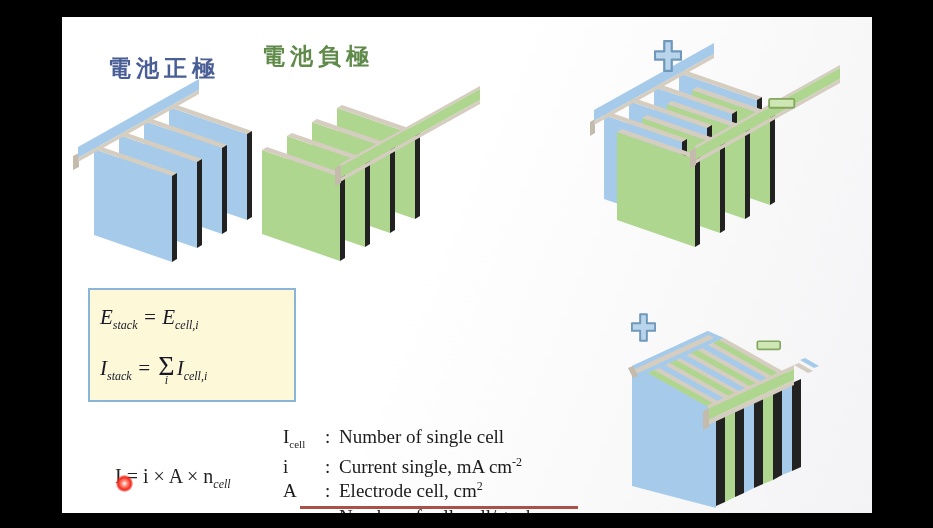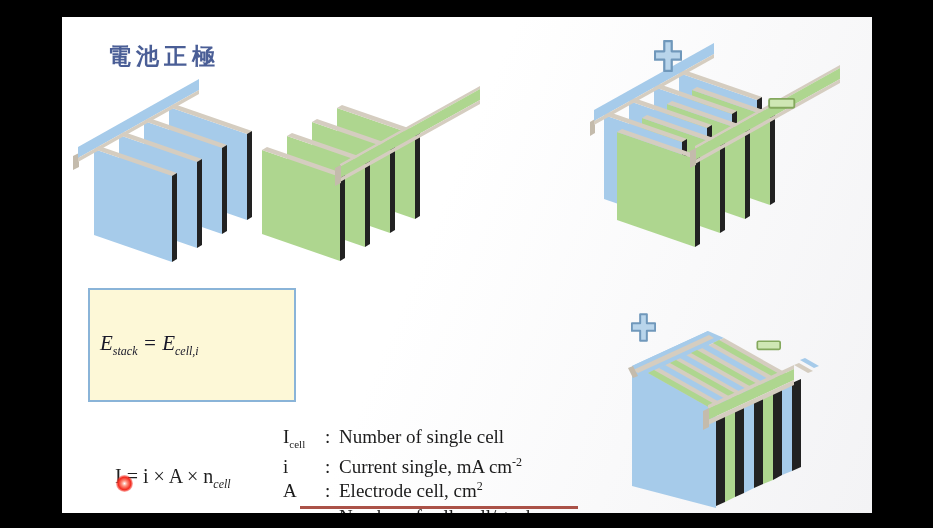--- a/index.html
+++ b/index.html
@@ -2,21 +2,21 @@
 <html style="--positive-plate: #a6cbea; --negative-plate: #aed68f; --edge-dark: #222222; --rail-tan: #d5cdc0; --rail-tan-dark: #c4bbac; --label-positive: #4a5e96; --label-negative: #5f8a4a; --eq-box-bg: #fdf8d7; --eq-box-border: #8ab4d8; --plus-fill: #b9d5eb; --plus-stroke: #7098bb; --minus-fill: #cfe7b4; --minus-stroke: #84a85d; --laser-red: #f32a1e; --underline-red: #9c3428;"><head>
 <meta charset="utf-8">
 <style>
   html,body{margin:0;padding:0}
   body{width:933px;height:528px;background:#000;position:relative;overflow:hidden;
        font-family:"Liberation Serif",serif}
   .abs{position:absolute}
   .slide{position:absolute;left:62px;top:17px;width:810px;height:496px;
          background:linear-gradient(112deg,#ffffff 45%,#f3f3f5 100%);overflow:hidden}
   .cjk-label{font-family:"DejaVu Sans",sans-serif;font-size:23px;font-weight:bold;letter-spacing:5px}
-  .label-pos{left:46px;top:24px;color:var(--label-positive)}
+  .label-pos{left:46px;top:36px;color:var(--label-positive)}
   .label-neg{left:200px;top:24px;color:var(--label-negative)}
   .struct{position:absolute}
   .f-blue{fill:var(--positive-plate)}
   .f-green{fill:var(--negative-plate)}
   .f-tan{fill:var(--rail-tan)}
   .f-tan2{fill:var(--rail-tan-dark)}
   .f-dark{fill:var(--edge-dark)}
   .eq-box{left:26px;top:271px;width:208px;height:114px;background:var(--eq-box-bg);
           border:2px solid var(--eq-box-border);box-sizing:border-box;padding:4px 10px;
           display:flex;flex-direction:column;justify-content:space-around;
@@ -39,20 +39,21 @@
     background:radial-gradient(circle,#ffffff 0%,#ff9380 22%,var(--laser-red) 52%,rgba(243,42,30,.25) 72%,rgba(243,42,30,0) 85%)}
   .red-underline{left:238px;top:489px;width:278px;height:3px;background:var(--underline-red);opacity:.85}
   .icon{position:absolute;z-index:5}
 </style>
 </head>
 <body>
 
 <div class="slide">
 
   <div class="abs cjk-label label-pos">電池正極</div>
+  <div class="abs cjk-label label-neg">電池負極</div>
 
   <svg class="struct" style="left:8px;top:62px" width="280" height="185" viewBox="0 0 280 185">
     <polygon class="f-blue" points="99,28 177,55 177,141 99,114"></polygon>
     <polygon class="f-tan" points="99,28 177,55 182,52 104,25"></polygon>
     <polygon class="f-dark" points="177,55 182,52 182,138 177,141"></polygon>
     <polygon class="f-blue" points="74,42 152,69 152,155 74,128"></polygon>
     <polygon class="f-tan" points="74,42 152,69 157,66 79,39"></polygon>
     <polygon class="f-dark" points="152,69 157,66 157,152 152,155"></polygon>
     <polygon class="f-blue" points="49,56 127,83 127,169 49,142"></polygon>
     <polygon class="f-tan" points="49,56 127,83 132,80 54,53"></polygon>
@@ -160,20 +161,28 @@
   <svg class="icon" style="left:694px;top:323px" width="26" height="11" viewBox="0 0 30 13">
     <rect x="1.2" y="1.5" width="27" height="9.5" rx="1.5" style="fill:var(--minus-fill);stroke:var(--minus-stroke);stroke-width:2"></rect>
   </svg>
 
   <div class="abs eq-box">
     <div class="eq-line">
       <span>E</span><sub>stack</sub>
       <span>=</span>
       <span>E</span><sub>cell,i</sub>
     </div>
+    <div class="eq-line">
+      <span>I</span><sub>stack</sub>
+      <span>=</span>
+      <span class="sigma-block">
+        <span class="sigma">Σ</span>
+        <span class="sigma-i">i</span>
+      </span><span>I</span><sub>cell,i</sub>
+    </div>
   </div>
 
   <div class="formula f2">
     <span>I</span>
     <span>= i × A × n</span><sub>cell</sub>
   </div>
   <div class="abs laser-dot"></div>
 
   <div class="def-row" style="top:408px">
     <span class="def-term"><span>I</span><sub>cell</sub></span><span class="def-colon">:</span><span class="def-desc"><span>Number of single cell</span><sup></sup></span>

